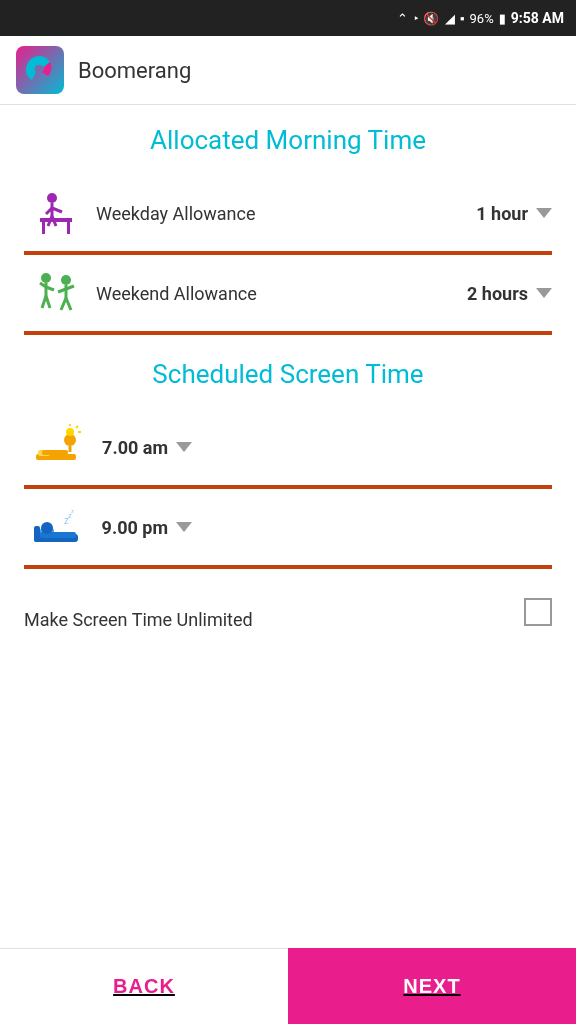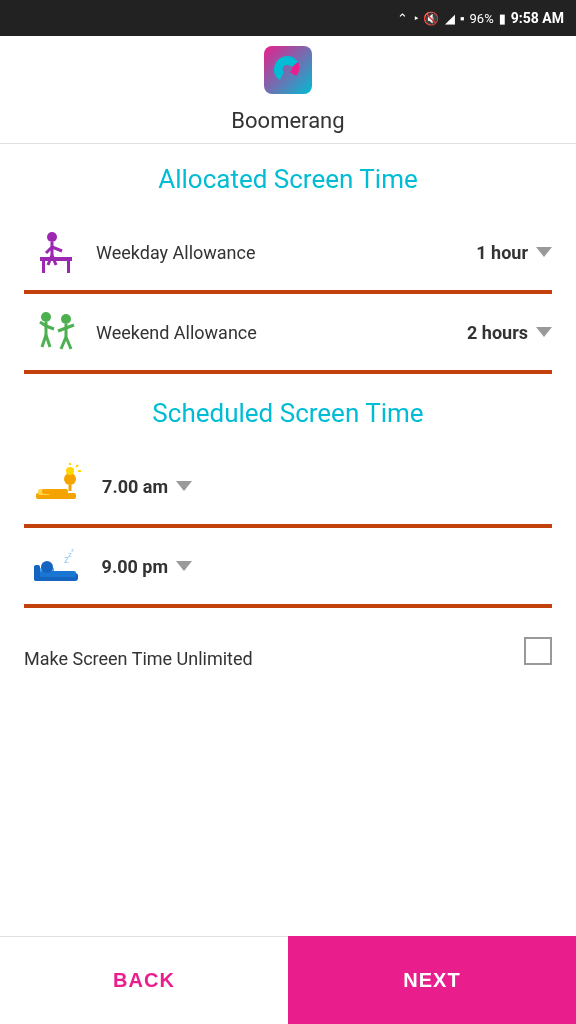--- a/index.html
+++ b/index.html
@@ -37,21 +37,20 @@
     }
 
     
     .app-header {
       display: flex;
       align-items: center;
       padding: 10px 16px;
       border-bottom: 1px solid #e0e0e0;
       gap: 14px;
       flex-shrink: 0;
-      flex-direction: column;
     }
     .app-logo {
       width: 48px;
       height: 48px;
       border-radius: 8px;
       background: linear-gradient(135deg, #e91e8c, #00bcd4);
       display: flex;
       align-items: center;
       justify-content: center;
       overflow: hidden;
@@ -139,22 +138,23 @@
     .checkbox {
       width: 28px;
       height: 28px;
       border: 2px solid #999;
       background: #fff;
     }
 
     
     .bottom-buttons {
       display: flex;
-      height: 88px;
+      height: 76px;
       flex-shrink: 0;
+      text-decoration: underline;
     }
     .btn-back {
       flex: 1;
       background: #fff;
       color: #e91e8c;
       border: none;
       font-size: 20px;
       font-weight: bold;
       letter-spacing: 1px;
       cursor: pointer;
@@ -194,21 +194,21 @@
       <path d="M18 4 C10 4 4 10 4 18 C4 22 6 26 10 28 L14 20 C12 18 12 16 14 14 C16 12 20 13 22 15 L28 10 C25 6 22 4 18 4Z" fill="#00bcd4"></path>
       <path d="M22 15 L28 10 C30 14 30 20 26 24 L20 20 C22 18 23 16 22 15Z" fill="#e91e8c"></path>
     </svg>
   </div>
   <span class="app-title">Boomerang</span>
 </div>
 
 <div class="main-content">
 
   <div>
-    <div class="section-title">Allocated Screen Time</div>
+    <div class="section-title">Allocated Morning Time</div>
 
     <div class="setting-row">
       <div class="setting-icon">
 
         <svg width="52" height="46" viewBox="0 0 52 46" xmlns="http://www.w3.org/2000/svg">
 
           <rect x="10" y="28" width="32" height="4" fill="#9c27b0"></rect>
 
           <rect x="12" y="32" width="3" height="12" fill="#9c27b0"></rect>
 

